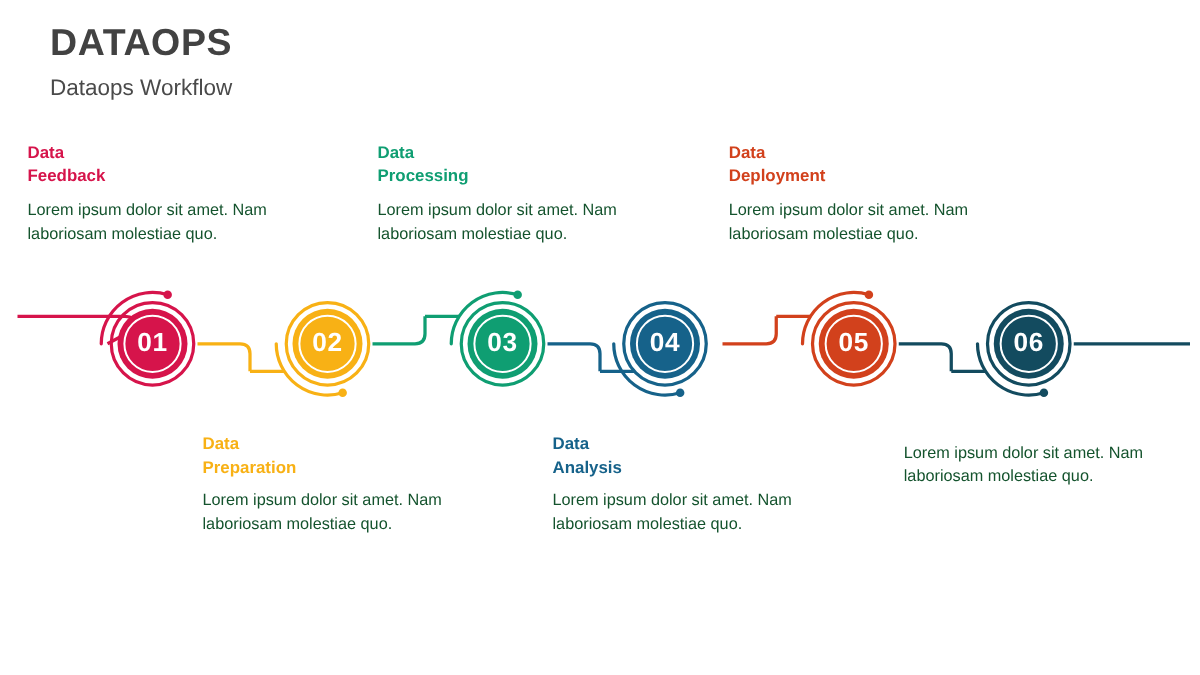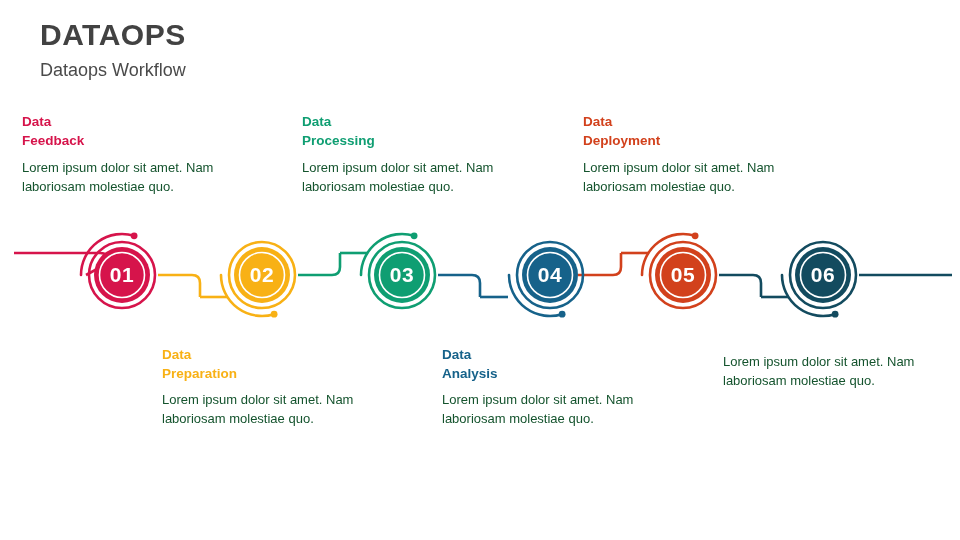--- a/index.html
+++ b/index.html
@@ -152,21 +152,21 @@
       <div class="step-node" style="left: 402px; top: 275px;">
         <svg width="96" height="96" viewBox="0 0 96 96" class="node-svg">
           <circle cx="48" cy="48" r="33" fill="none" stroke="#0F9E72" stroke-width="2.6"></circle>
           <path d="M 7 48.00000000000001 A 41 41 0 0 1 60.116328473114926 8.831203945850156" fill="none" stroke="#0F9E72" stroke-width="2.6" stroke-linecap="round"></path>
           <circle cx="60.116328473114926" cy="8.831203945850156" r="3.4" fill="#0F9E72"></circle>
           <circle cx="48" cy="48" r="28" fill="#0F9E72"></circle>
           <circle cx="48" cy="48" r="22.5" fill="none" stroke="#ffffff" stroke-width="1.6"></circle>
         </svg>
         <div class="step-number">03</div>
       </div>
-      <div class="step-node" style="left: 550px; top: 275px;">
+      <div class="step-node" style="left: 532px; top: 275px;">
         <svg width="96" height="96" viewBox="0 0 96 96" class="node-svg">
           <circle cx="48" cy="48" r="33" fill="none" stroke="#16628A" stroke-width="2.6"></circle>
           <path d="M 7 48.00000000000001 A 41 41 0 0 0 60.116328473114926 87.16879605414985" fill="none" stroke="#16628A" stroke-width="2.6" stroke-linecap="round"></path>
           <circle cx="60.116328473114926" cy="87.16879605414985" r="3.4" fill="#16628A"></circle>
           <circle cx="48" cy="48" r="28" fill="#16628A"></circle>
           <circle cx="48" cy="48" r="22.5" fill="none" stroke="#ffffff" stroke-width="1.6"></circle>
         </svg>
         <div class="step-number">04</div>
       </div>
       <div class="step-node" style="left: 683px; top: 275px;">

